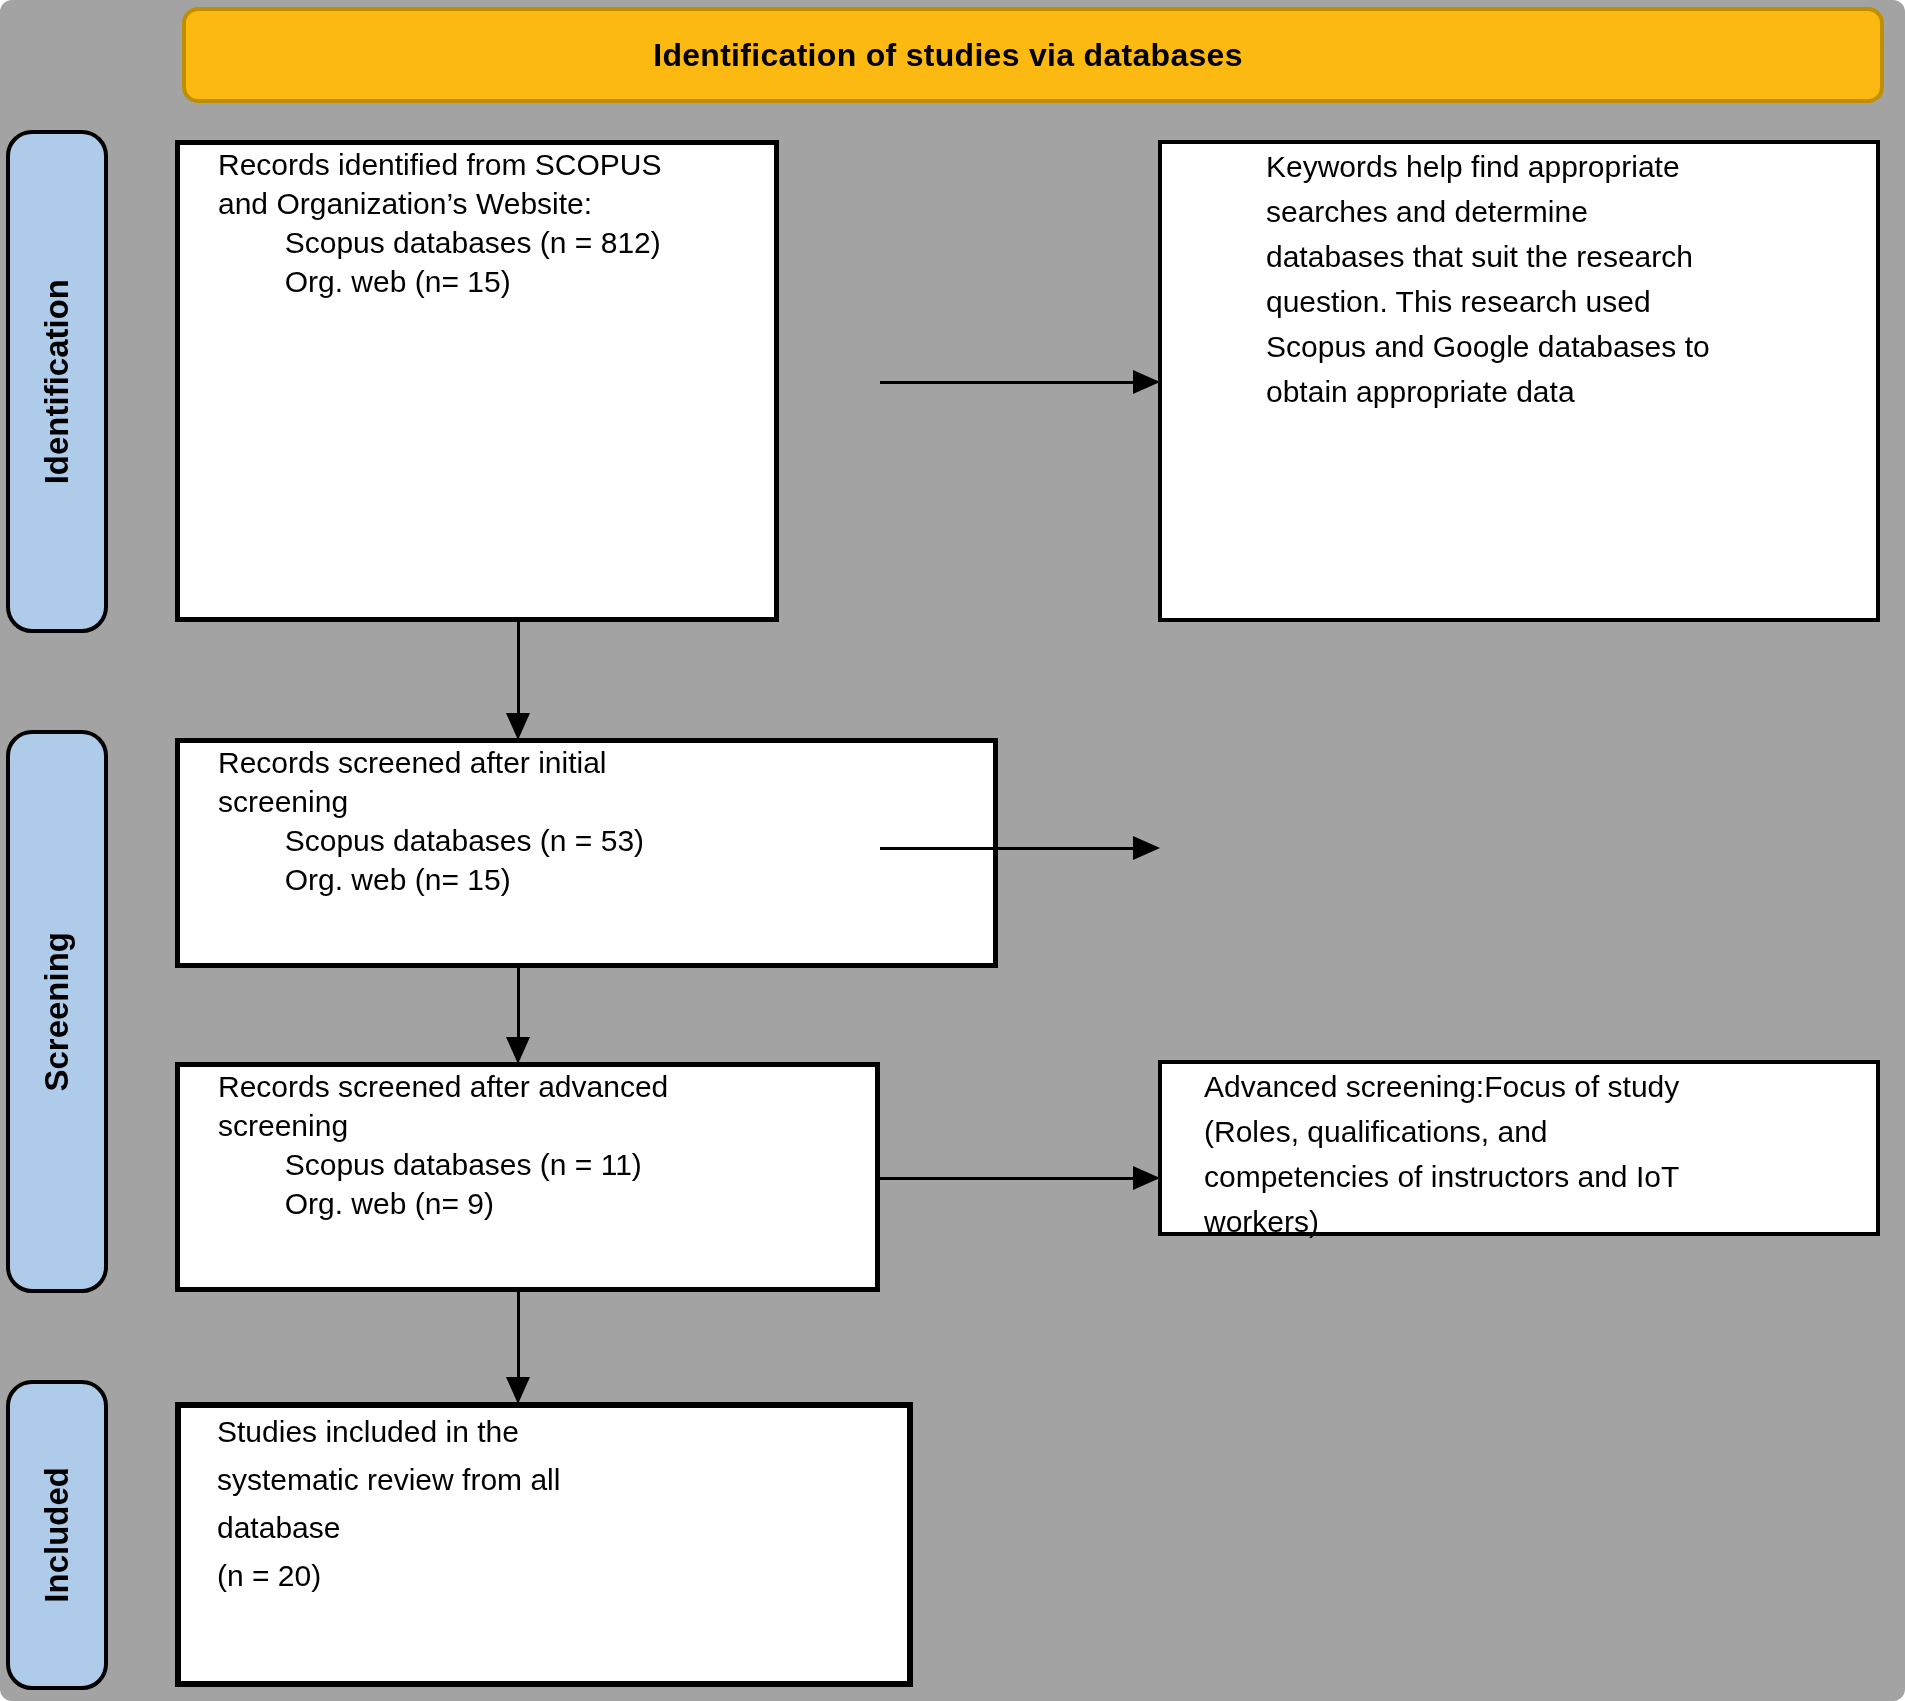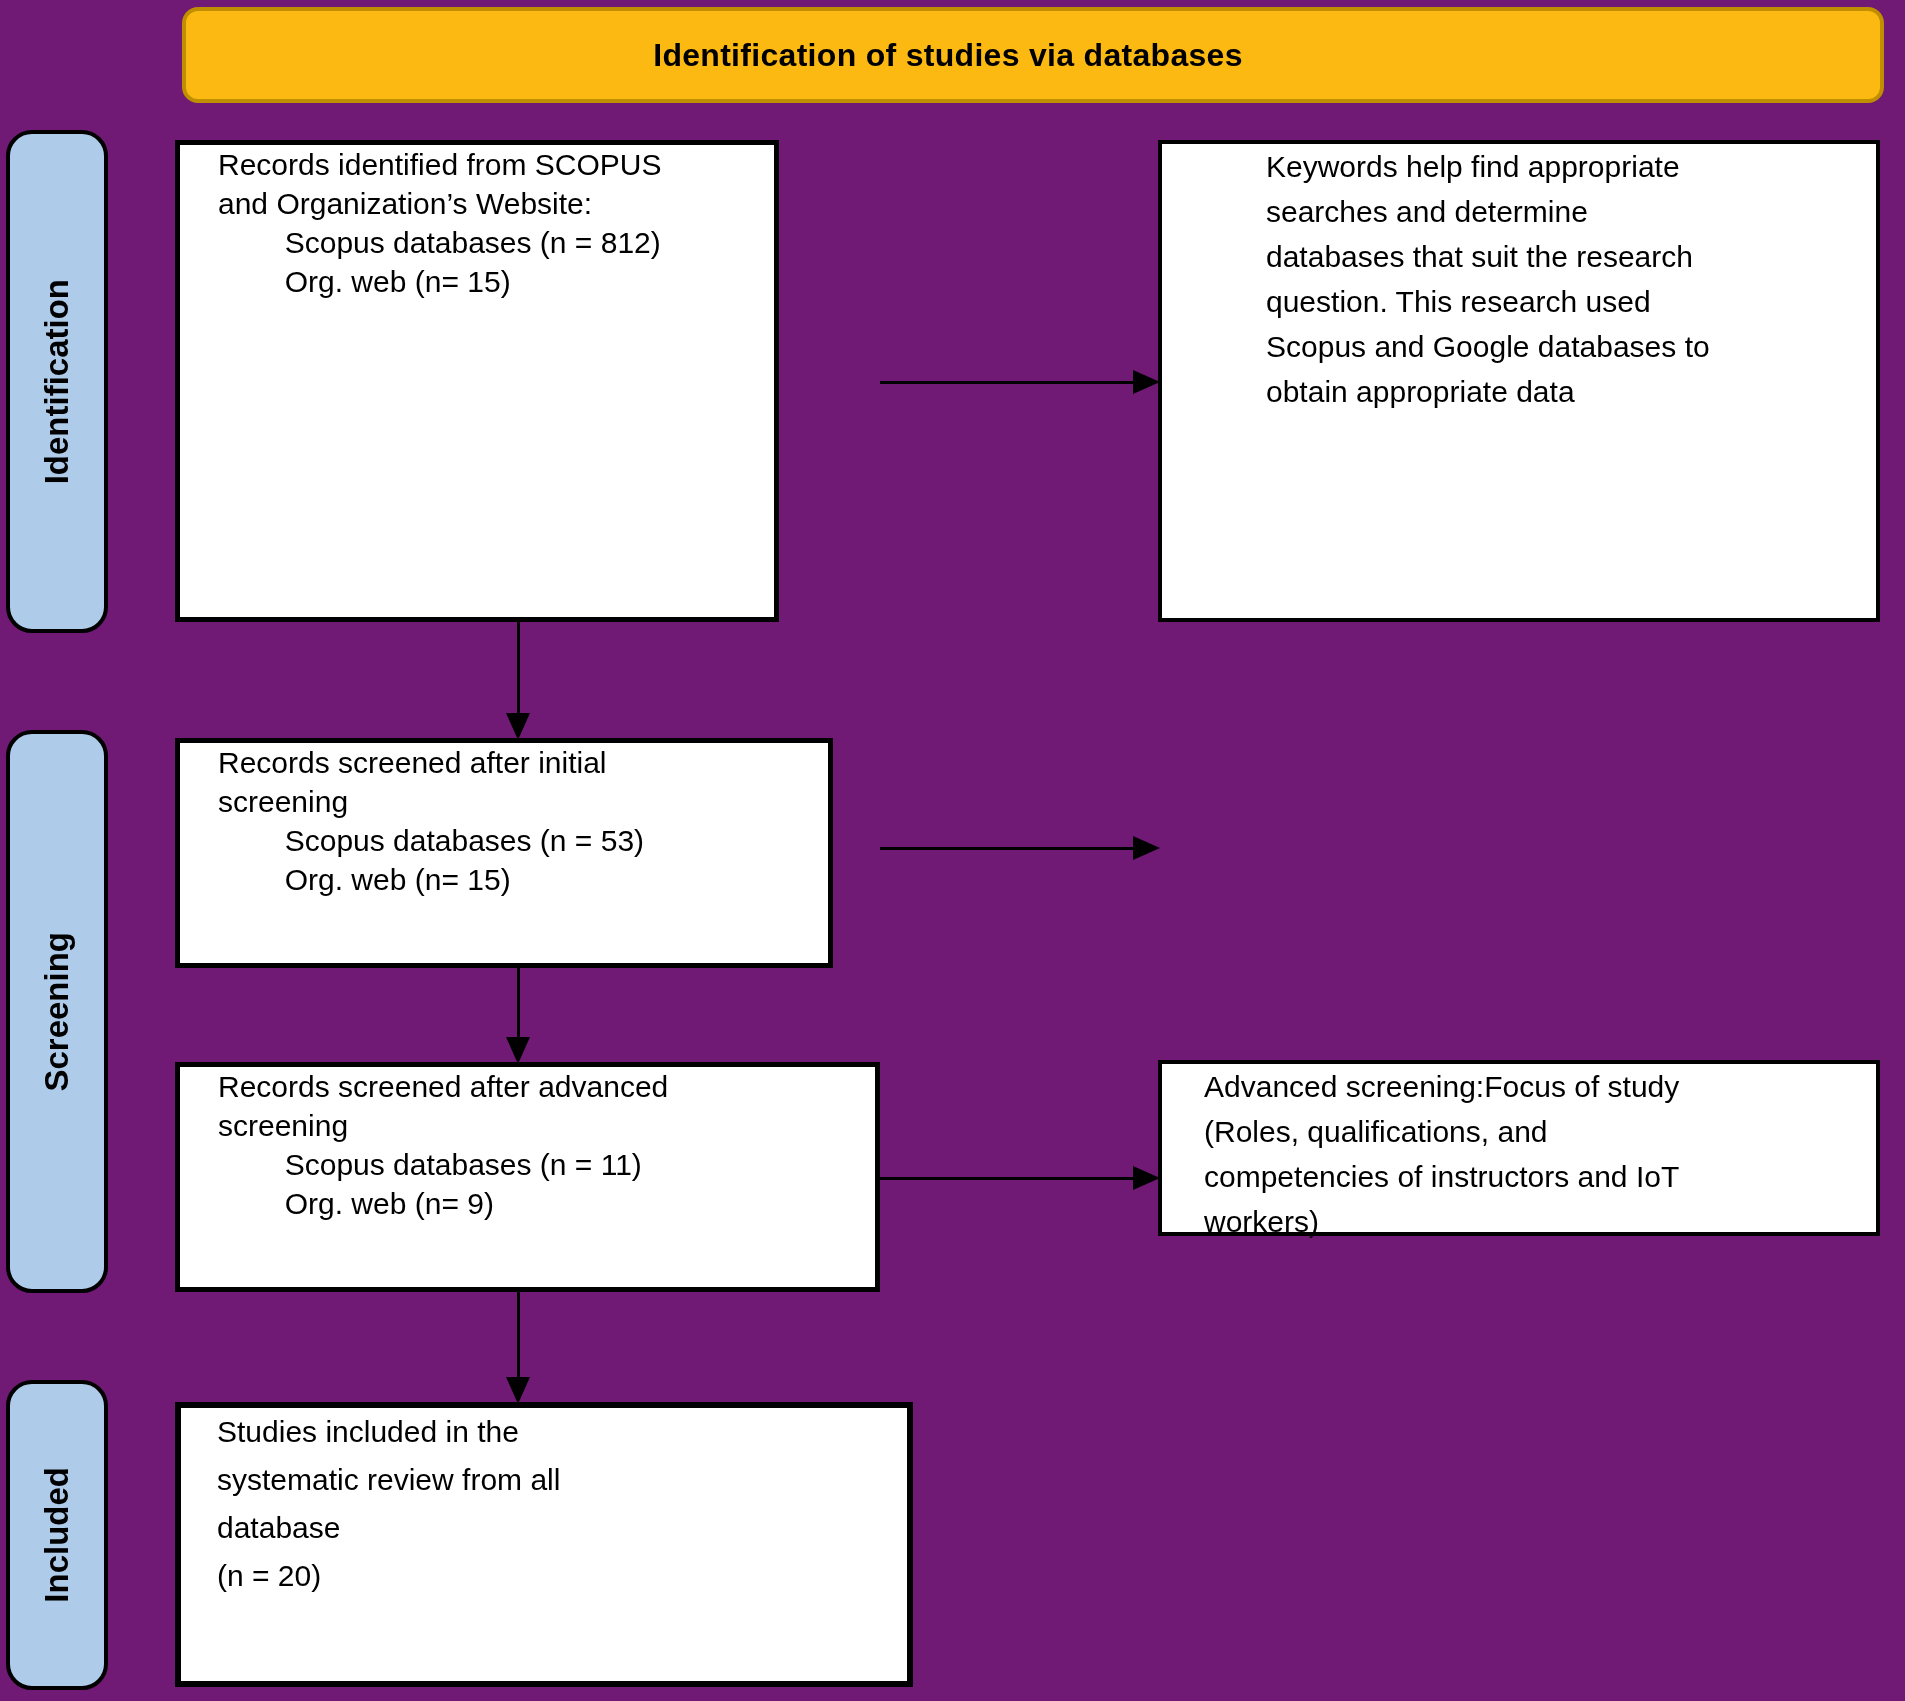--- a/index.html
+++ b/index.html
@@ -1,23 +1,24 @@
 <!DOCTYPE html>
 <html style="--banner-fill: #FBB912; --banner-border: #BF8F00; --stage-fill: #AECBEA; --box-border: #000000;"><head>
 <meta charset="utf-8">
 <style>
   html, body { margin: 0; padding: 0; background: #ffffff; }
   .canvas {
     position: relative;
     width: 1905px;
     height: 1701px;
-    background: #701a75;
+    background: #a3a3a3;
     font-family: "Liberation Sans", sans-serif;
     color: #000;
     overflow: hidden;
+    border-radius: 12px;
   }
 
   
   .banner {
     position: absolute;
     left: 182px; top: 7px;
     width: 1702px; height: 96px;
     box-sizing: border-box;
     background: var(--banner-fill, #FBB912);
     border: 4px solid var(--banner-border, #BF8F00);
@@ -65,21 +66,21 @@
     border: 5px solid #000;
     display: flex;
   }
   .fbox-text {
     white-space: pre-wrap;
     font-size: 30px;
     line-height: 39px;
   }
   #box-records-identified  { left: 175px;  top: 140px;  width: 604px; height: 482px; padding-left: 38px; padding-right: 20px; }
   #box-keywords-note       { left: 1158px; top: 140px;  width: 722px; height: 482px; padding-left: 104px; padding-right: 24px; border-width: 4px; }
-  #box-initial-screened    { left: 175px;  top: 738px;  width: 658px; height: 230px; padding-left: 38px; padding-right: 20px; }
+  #box-initial-screened    { left: 175px;  top: 738px;  width: 823px; height: 230px; padding-left: 38px; padding-right: 20px; }
   #box-initial-criteria    { left: 1158px; top: 742px;  width: 722px; height: 226px; padding-left: 36px; padding-right: 40px; border-width: 4px; }
   #box-advanced-screened   { left: 175px;  top: 1062px; width: 705px; height: 230px; padding-left: 38px; padding-right: 20px; }
   #box-advanced-criteria   { left: 1158px; top: 1060px; width: 722px; height: 176px; padding-left: 42px; padding-right: 18px; border-width: 4px; }
   #box-included-studies    { left: 175px;  top: 1402px; width: 738px; height: 285px; padding-left: 36px; padding-right: 20px; border-width: 6px; }
 
   #box-keywords-note  .fbox-text { line-height: 45px; }
   #box-initial-criteria .fbox-text,
   #box-advanced-criteria .fbox-text { line-height: 45px; }
   #box-included-studies .fbox-text { line-height: 48px; }
 

